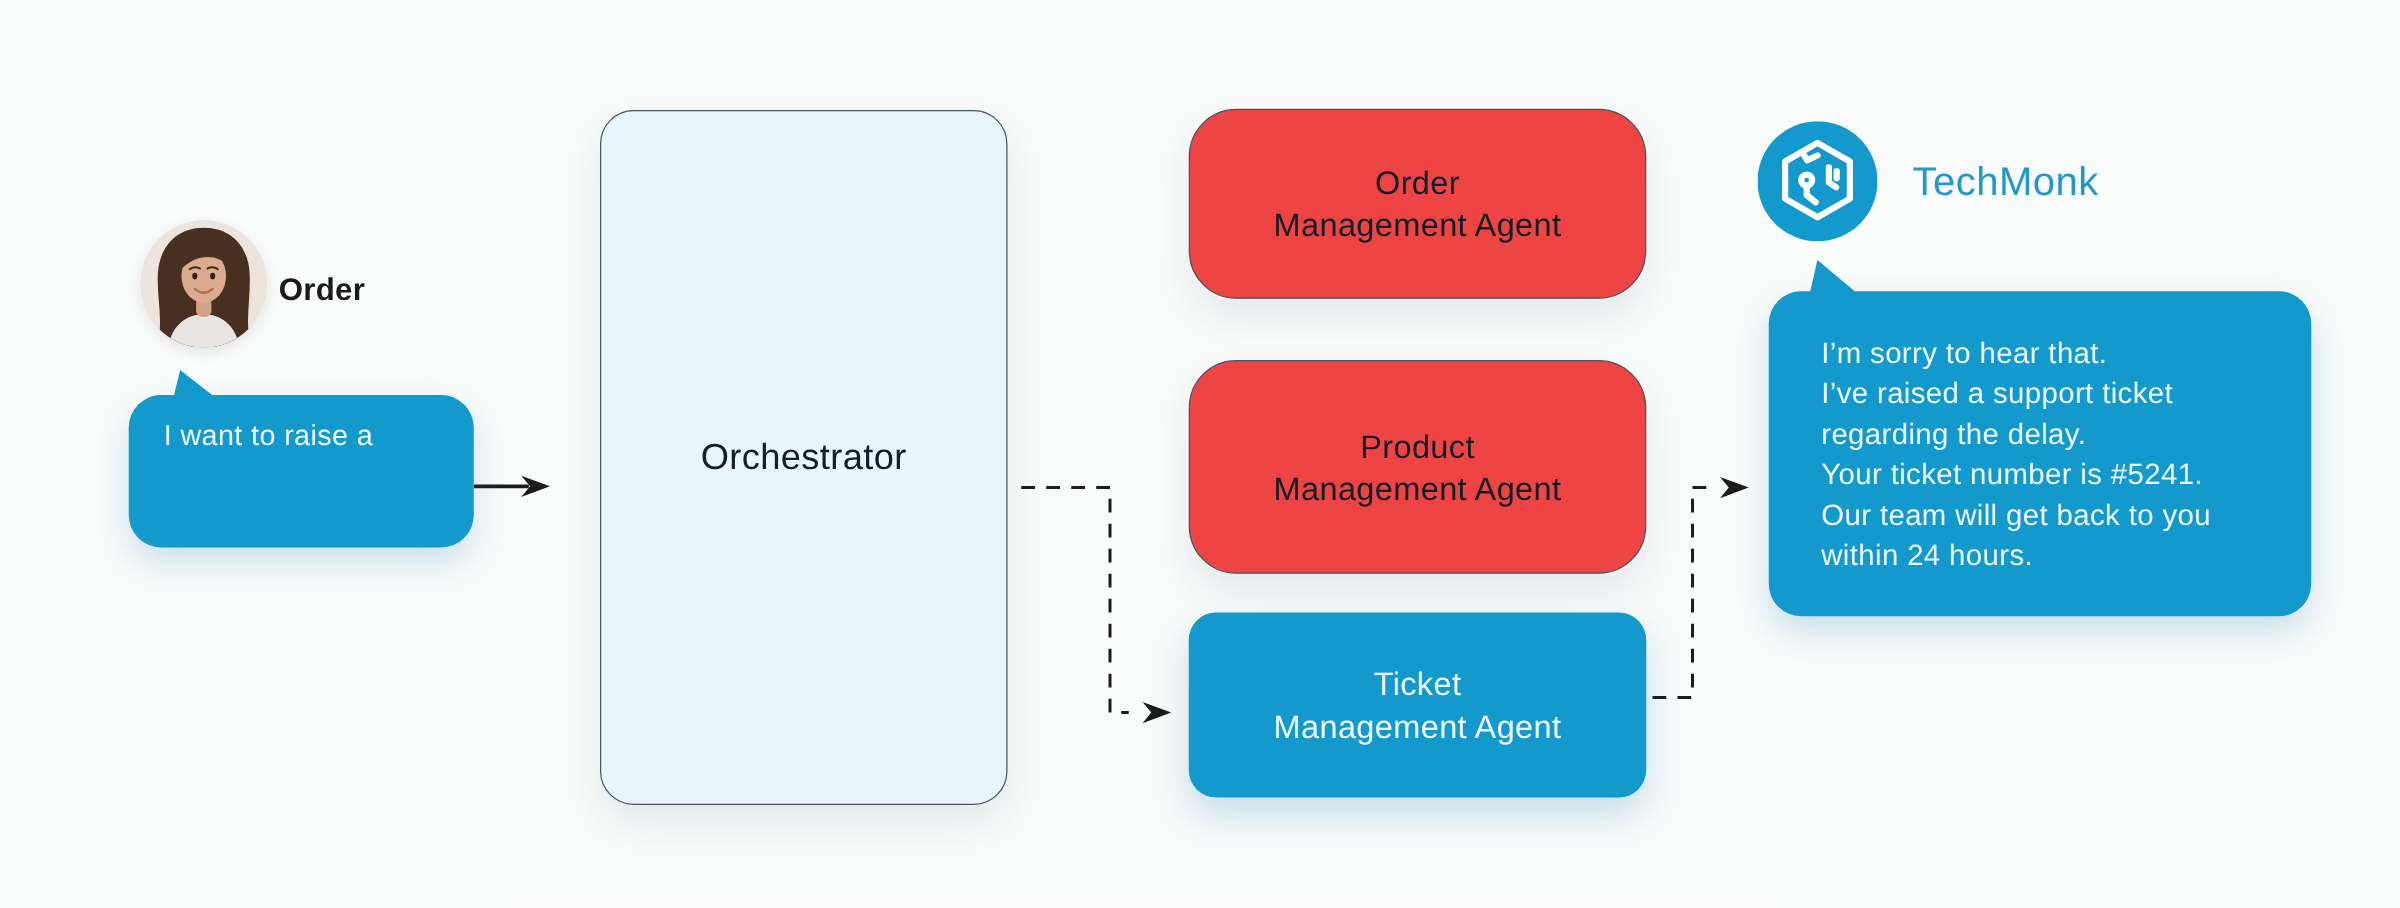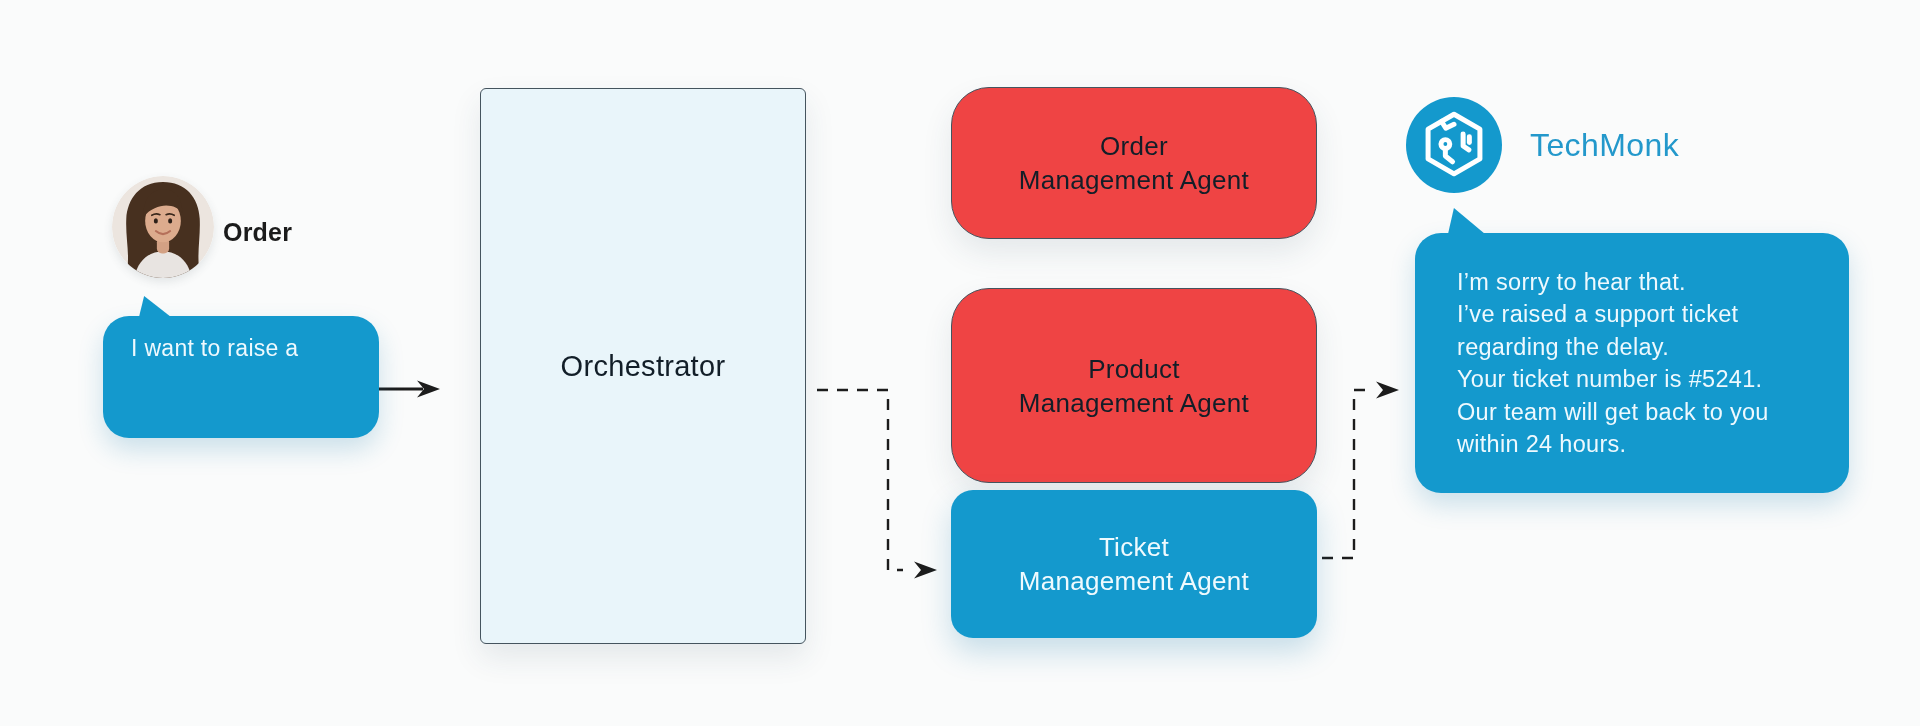--- a/index.html
+++ b/index.html
@@ -26,42 +26,42 @@
   .bubble .tail{
     position:absolute;background:#1499cd;
     clip-path:polygon(16% 0,0 100%,100% 100%);
   }
   .user-bubble{left:103px;top:316px;width:276px;height:122px;padding:17px 20px 15px 28px;}
   .user-bubble .tail{left:36px;top:-20px;width:32px;height:21px;}
   .bubble .line{font-size:23px;line-height:31.5px;white-space:nowrap;letter-spacing:.3px;}
   
   .big-box{
     position:absolute;left:480px;top:88px;width:326px;height:556px;
-    background:#e9f5fa;border:1.5px solid #45545e;border-radius:6px;
+    background:#e9f5fa;border:1.5px solid #45545e;border-radius:27px;
     display:flex;align-items:center;justify-content:center;
     box-shadow:0 14px 30px rgba(40,70,90,.10);
   }
   .big-box .label{font-size:29px;color:#121e28;letter-spacing:.3px;}
   
   .agent{
     position:absolute;left:951px;width:366px;border-radius:38px;
     display:flex;flex-direction:column;align-items:center;justify-content:center;
     text-align:center;
   }
   .agent .aline{font-size:26px;line-height:34px;letter-spacing:.3px;}
   .agent.light{
     background:#ef4444;border:1.5px solid #45545e;color:#121e28;
     box-shadow:0 14px 30px rgba(40,70,90,.10);
   }
   .agent.filled{
     background:#1499cd;color:#effafe;border:none;
     box-shadow:0 14px 30px rgba(20,120,170,.22);
   }
   .agent-order{top:87px;height:152px;}
-  .agent-product{top:288px;height:195px;}
+  .agent-product{top:288px;height:171px;}
   .agent-ticket{top:490px;height:148px;border-radius:22px;}
   
   .brand{position:absolute;left:1406px;top:97px;display:flex;align-items:center;}
   .brand .logo{width:96px;height:96px;display:block;}
   .brand .brand-name{
     margin-left:28px;font-size:32px;font-weight:500;color:#2398cb;letter-spacing:.4px;
   }
   .bot-bubble{left:1415px;top:233px;width:434px;height:260px;padding:33px 20px 20px 42px;}
   .bot-bubble .tail{left:33px;top:-25px;width:37px;height:26px;}
   .bot-bubble .line{font-size:23.5px;line-height:32.4px;}

